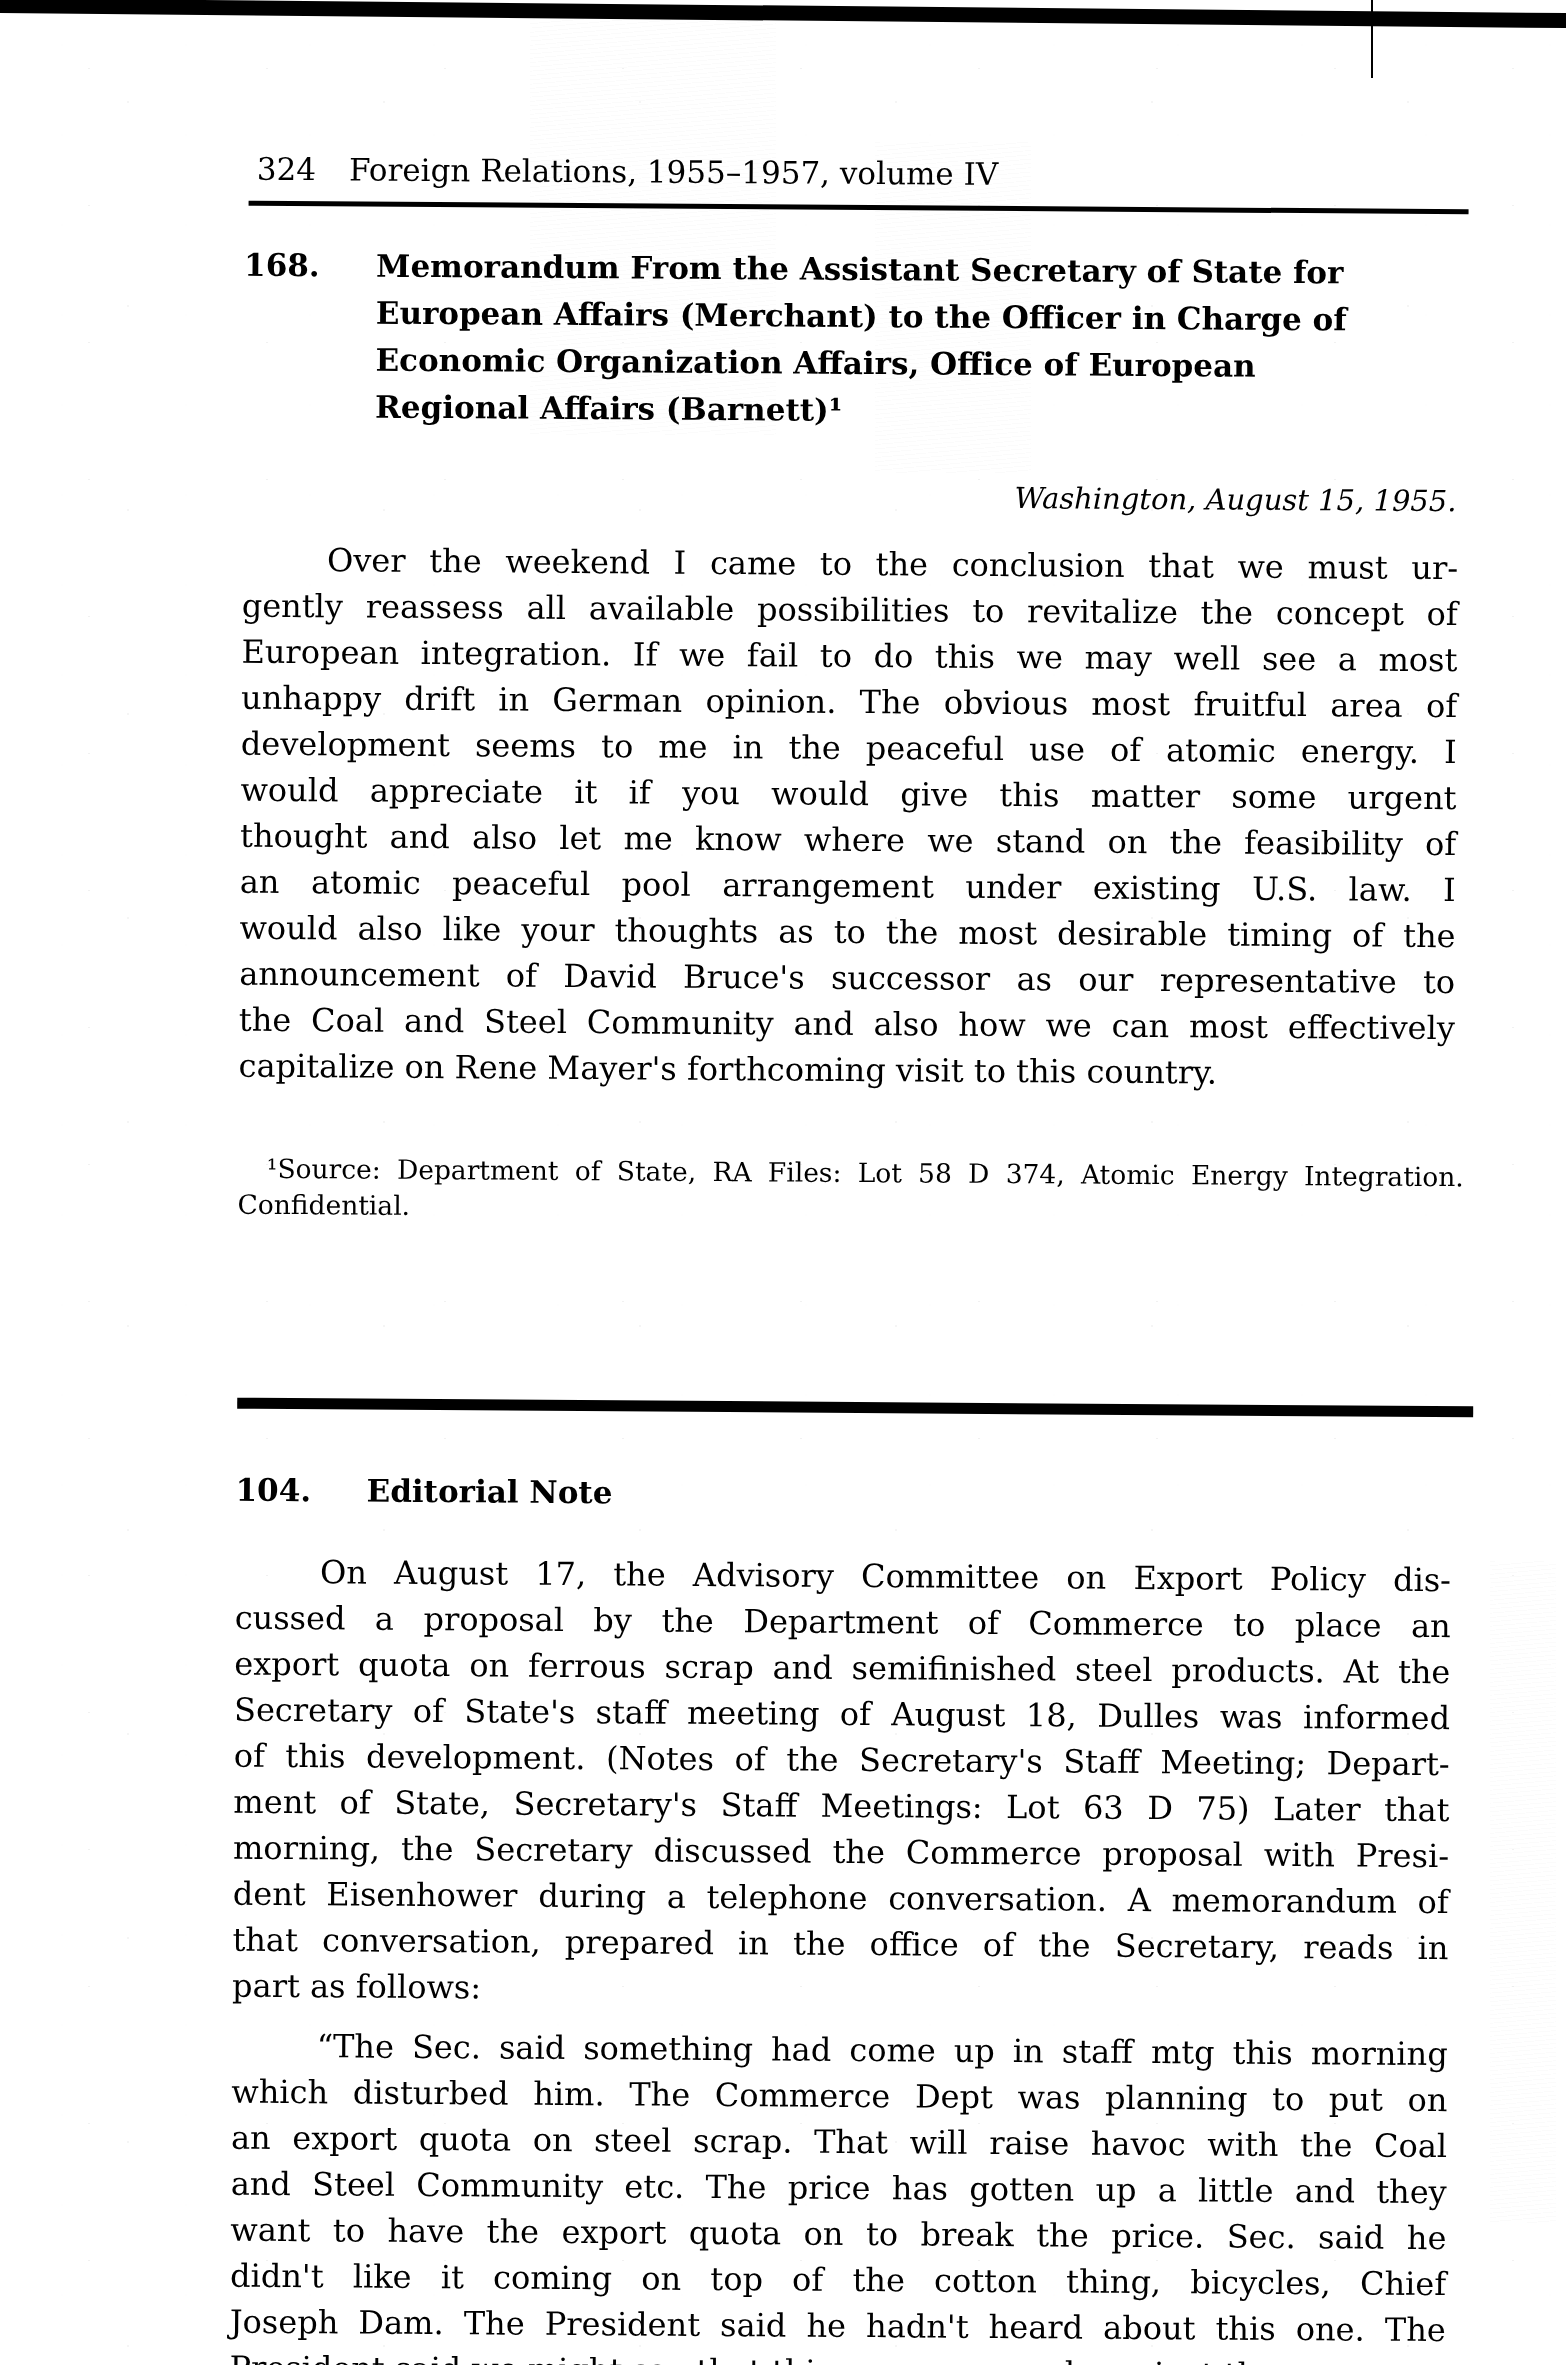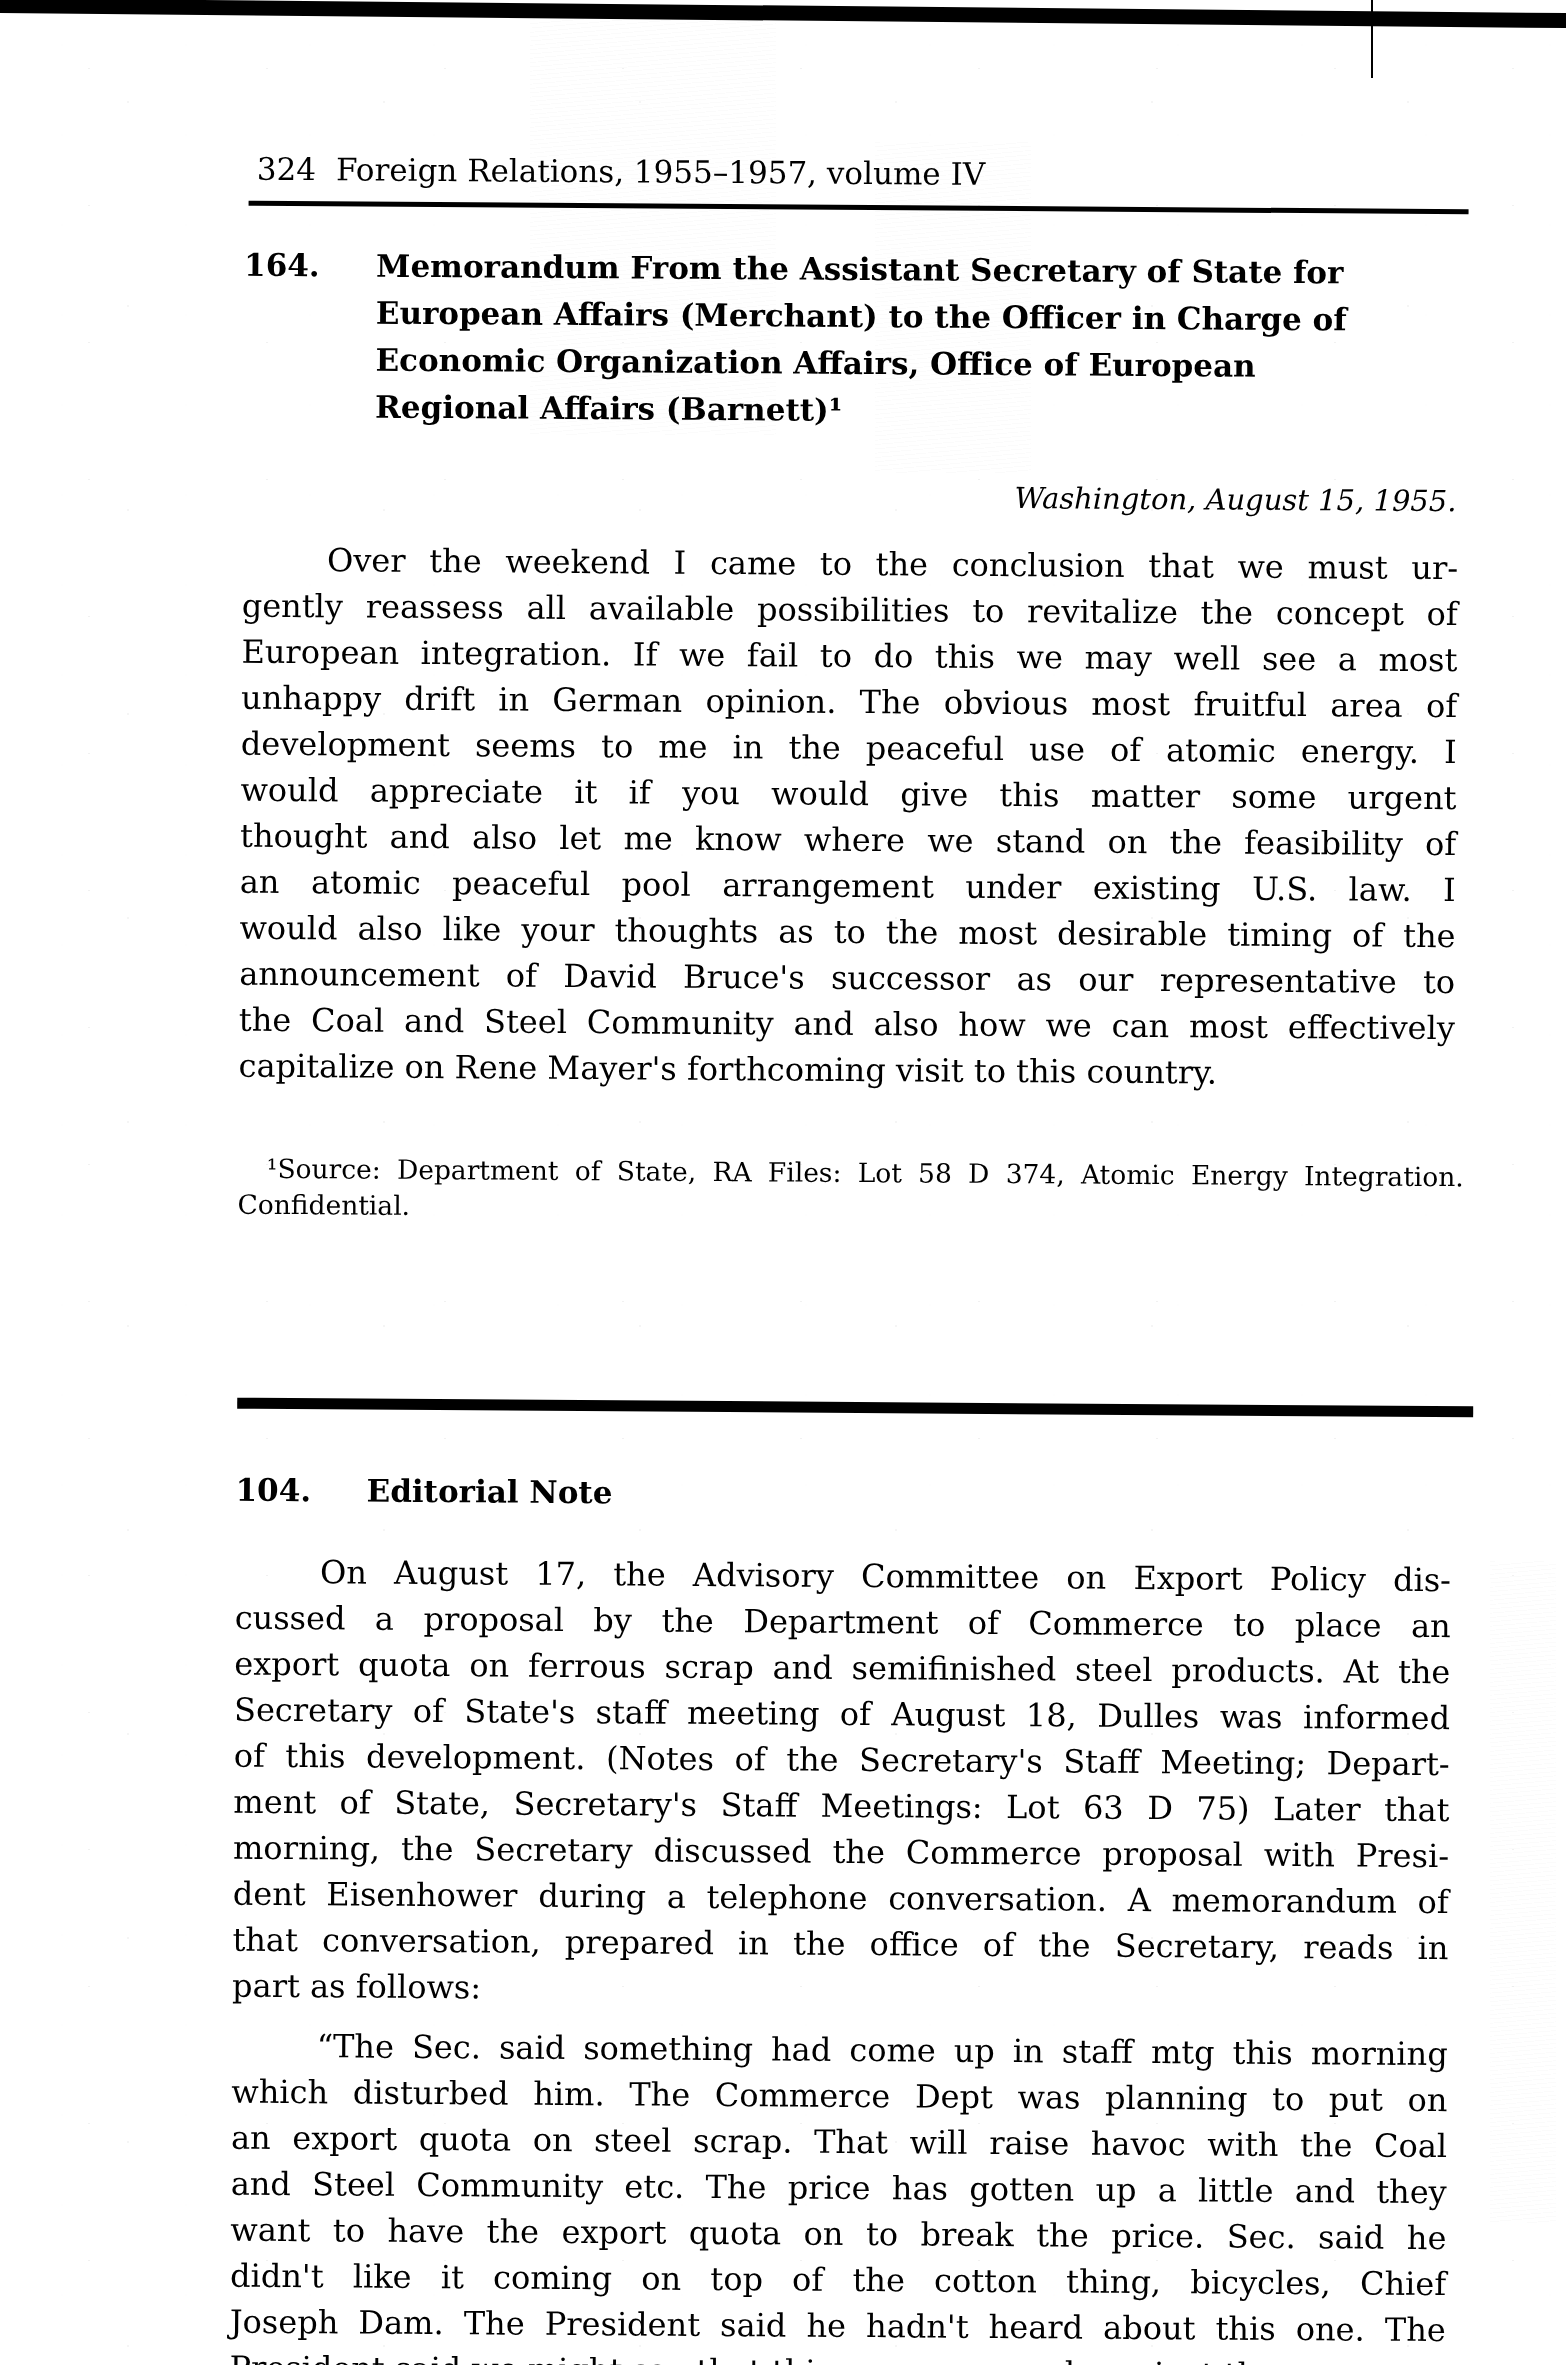--- a/index.html
+++ b/index.html
@@ -23,21 +23,21 @@
   .smudge{position:absolute;pointer-events:none;background:repeating-linear-gradient(175deg,rgba(0,0,0,.10) 0 0.9px,transparent 0.9px 4.3px);opacity:.18;filter:blur(0.5px);}
   .rot{position:absolute;left:0;top:0;width:1567px;height:2512px;transform:rotate(0.4deg);transform-origin:0 0;}
   .abs{position:absolute;}
 
   
   .top-bar{position:absolute;top:-1.9px;left:-5.7px;width:1590px;height:15px;background:#000;transform:rotate(0.55deg);transform-origin:0 0;}
   .edge-line{position:absolute;left:1371px;top:0;width:2.4px;height:78px;background:#000;}
 
   
   .running-header{left:258px;top:150px;font-size:31px;line-height:34px;white-space:nowrap;}
-  .running-header .pgnum{margin-right:20px;}
+  .running-header .pgnum{margin-right:33px;}
   .header-rule{left:250px;top:199px;width:1220px;height:4.7px;background:#000;}
 
   
   .doc-heading{left:246px;width:1230px;}
   .doc-heading .num{position:absolute;left:0;top:0;font-weight:bold;font-size:31px;line-height:47px;}
   .doc-heading .h-lines{margin-left:132px;font-weight:bold;font-size:31px;line-height:47px;}
   .doc-heading .h-lines .line{text-align:left;text-align-last:left;text-indent:0;}
 
   .dateline{left:246px;top:475px;width:1214px;text-align:right;font-style:italic;font-size:29px;line-height:33px;}
 
@@ -72,21 +72,21 @@
   <div class="smudge" style="left:1490px;top:1561px;width:66px;height:662px;"></div>
 
   <div class="rot">
 
     <div class="abs running-header">
       <span class="pgnum">324</span><span>Foreign Relations, 1955–1957, volume IV</span>
     </div>
     <div class="abs header-rule"></div>
 
     <div class="abs doc-heading h115">
-      <span class="num">164.</span>
+      <span class="num">168.</span>
       <div class="h-lines">
           <div class="line">Memorandum From the Assistant Secretary of State for</div>
           <div class="line">European Affairs (Merchant) to the Officer in Charge of</div>
           <div class="line">Economic Organization Affairs, Office of European</div>
           <div class="line">Regional Affairs (Barnett)¹</div>
         </div>
     </div>
 
     <div class="abs dateline">Washington, August 15, 1955.</div>
 

